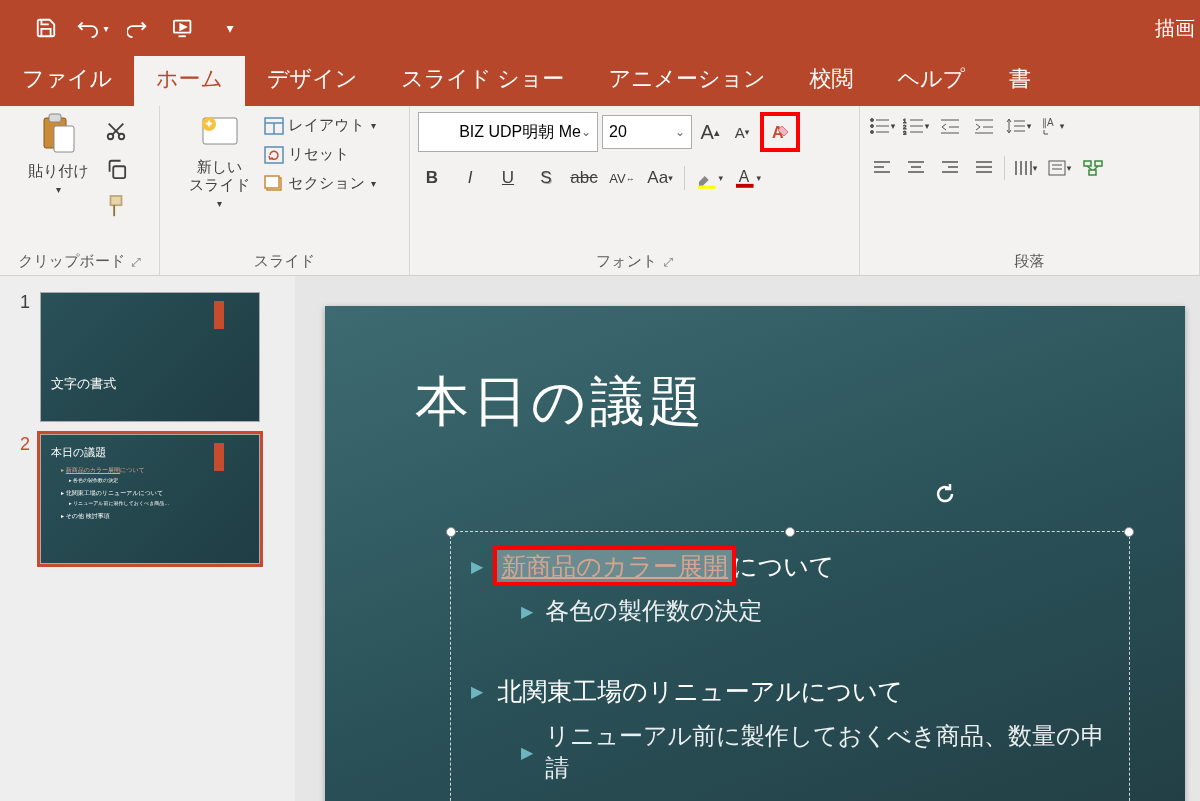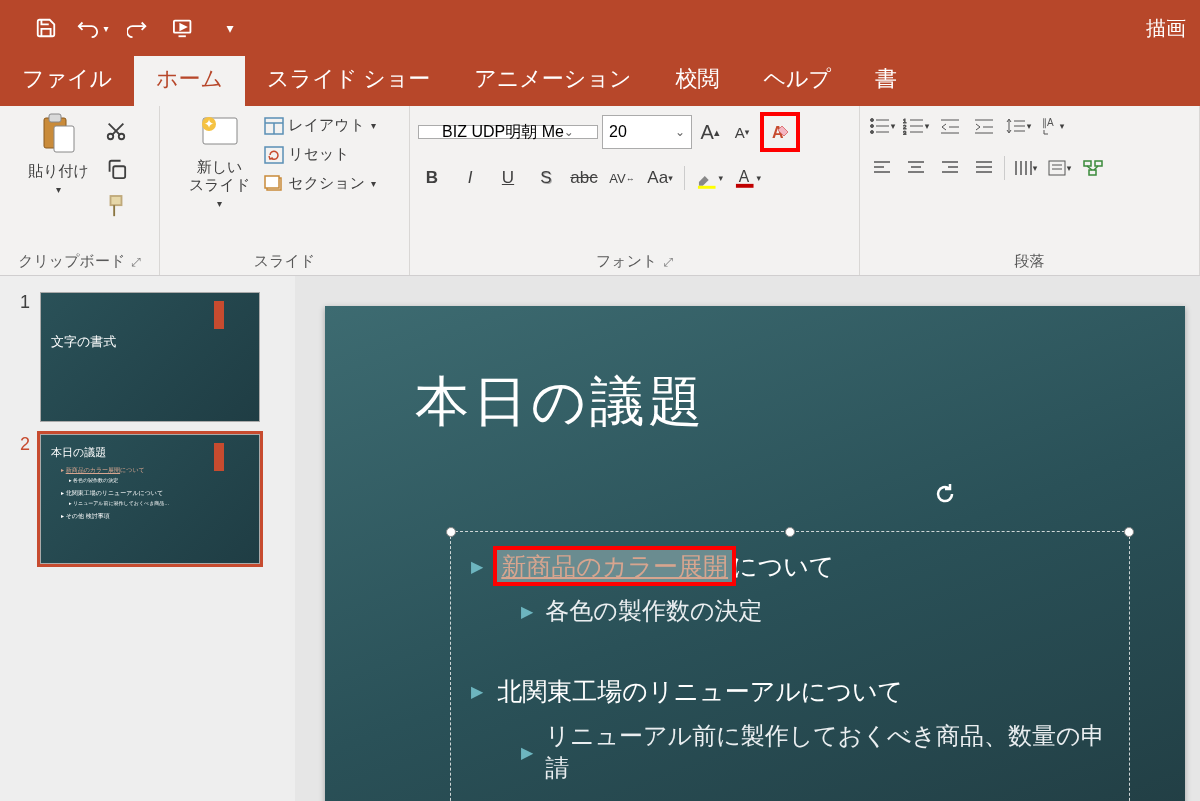--- a/index.html
+++ b/index.html
@@ -20,21 +20,21 @@
   .ribbon { background: #f3f2f1; border-bottom: 1px solid #d0cecf; height: 170px; display: flex; }
   .group { border-right: 1px solid #d9d7d5; padding: 6px 8px 4px 8px; display: flex; flex-direction: column; justify-content: space-between; align-items: center; }
   .group-label { font-size: 15px; color: #595959; margin-top: 4px; display: flex; align-items: center; gap: 6px; }
   .dlg-launch { font-size: 12px; color: #7a7a7a; }
   .big-btn { display: flex; flex-direction: column; align-items: center; gap: 4px; font-size: 15px; color: #404040; line-height: 1.2; text-align: center; }
   .row { display: flex; align-items: center; gap: 6px; }
   .col { display: flex; flex-direction: column; gap: 4px; }
   .small-btn { display: flex; align-items: center; gap: 4px; font-size: 15px; color: #404040; padding: 2px 4px; }
   .icon-btn { width: 30px; height: 30px; display: flex; align-items: center; justify-content: center; color: #505050; font-size: 17px; }
 
-  .font-select { width: 180px; height: 14px; border: 1px solid #ababab; background: #fff; display: flex; align-items: center; padding: 0 6px; font-size: 16px; justify-content: center; }
+  .font-select { width: 180px; height: 40px; border: 1px solid #ababab; background: #fff; display: flex; align-items: center; padding: 0 6px; font-size: 16px; justify-content: flex-end; }
   .size-select { width: 90px; height: 30px; border: 1px solid #ababab; background: #fff; display: flex; align-items: center; padding: 16px 6px; font-size: 16px; justify-content: space-between; }
   .chev { font-size: 12px; color: #666; }
 
   .font-row2 { display: flex; gap: 10px; align-items: center; margin-top: 12px; }
   .fbtn { width: 28px; height: 28px; display: flex; align-items: center; justify-content: center; font-size: 17px; color: #404040; }
 
   .highlight-red { border: 4px solid #ff0000; padding: 2px; }
 
   
   .workspace { display: flex; height: 525px; }
@@ -87,26 +87,27 @@
     </div>
     <div class="qat-btn">
       <svg width="26" height="22" viewBox="0 0 28 24" fill="none" stroke="#fff" stroke-width="2">
           <rect x="3" y="4" width="18" height="13" rx="1"></rect>
           <path d="M10 8l6 3-6 3z" fill="#fff"></path>
           <line x1="8" y1="21" x2="16" y2="21"></line>
         </svg>
     </div>
     <div class="qat-btn" style="font-size:14px;color:#fff">▾</div>
   </div>
-  <div style="position:absolute;right:14px;font-size:20px">描画</div>
+  <div style="position:absolute;right:5px;font-size:20px">描画</div>
 </div>
 
 <div class="tabs">
   <div class="tab">ファイル</div>
   <div class="tab active">ホーム</div>
+  <div class="tab">デザイン</div>
   <div class="tab">スライド ショー</div>
   <div class="tab">アニメーション</div>
   <div class="tab">校閲</div>
   <div class="tab">ヘルプ</div>
   <div class="tab">書</div>
 </div>
 
 <div class="ribbon">
 
   <div class="group" style="width:160px">
@@ -374,21 +375,21 @@
     <div class="group-label">段落</div>
   </div>
 </div>
 
 <div class="workspace">
   <div class="thumbs">
     <div class="thumb-item">
       <div class="thumb-num">1</div>
       <div class="thumb">
         <div class="red-bar"></div>
-        <div style="margin-top:30px;font-size:13px">文字の書式</div>
+        <div style="margin-top:72px;font-size:13px">文字の書式</div>
       </div>
     </div>
     <div class="thumb-item">
       <div class="thumb-num" style="color:#c74b2f">2</div>
       <div class="thumb selected">
         <div class="red-bar"></div>
         <div style="font-size:11px;margin-bottom:6px">本日の議題</div>
         <div style="font-size:6px;color:#d7a58f;margin-left:10px">▸ <u>新商品のカラー展開</u>について</div>
         <div style="font-size:5px;margin-left:18px;margin-top:2px">▸ 各色の製作数の決定</div>
         <div style="font-size:6px;margin-left:10px;margin-top:6px">▸ 北関東工場のリニューアルについて</div>

